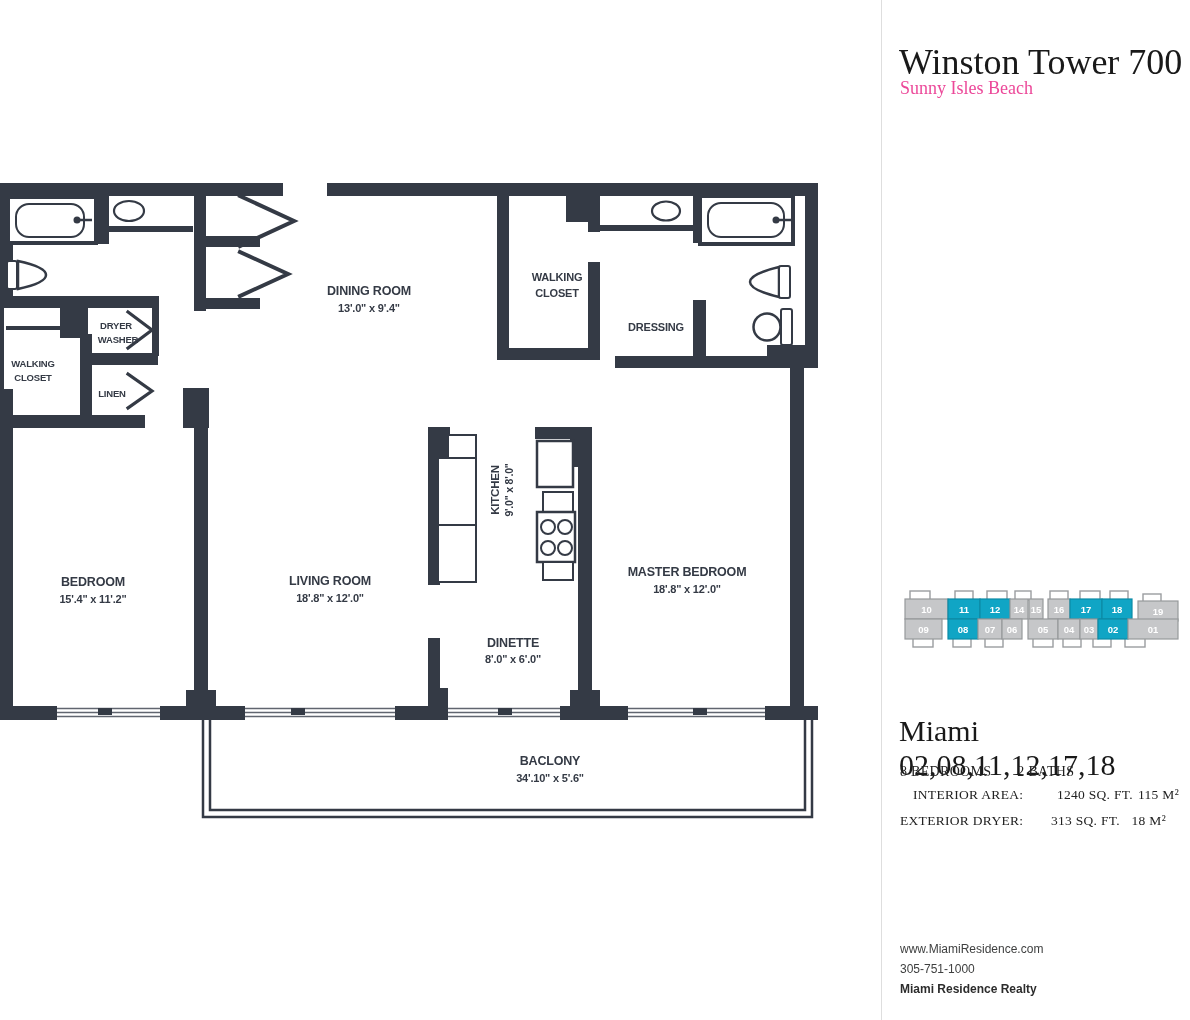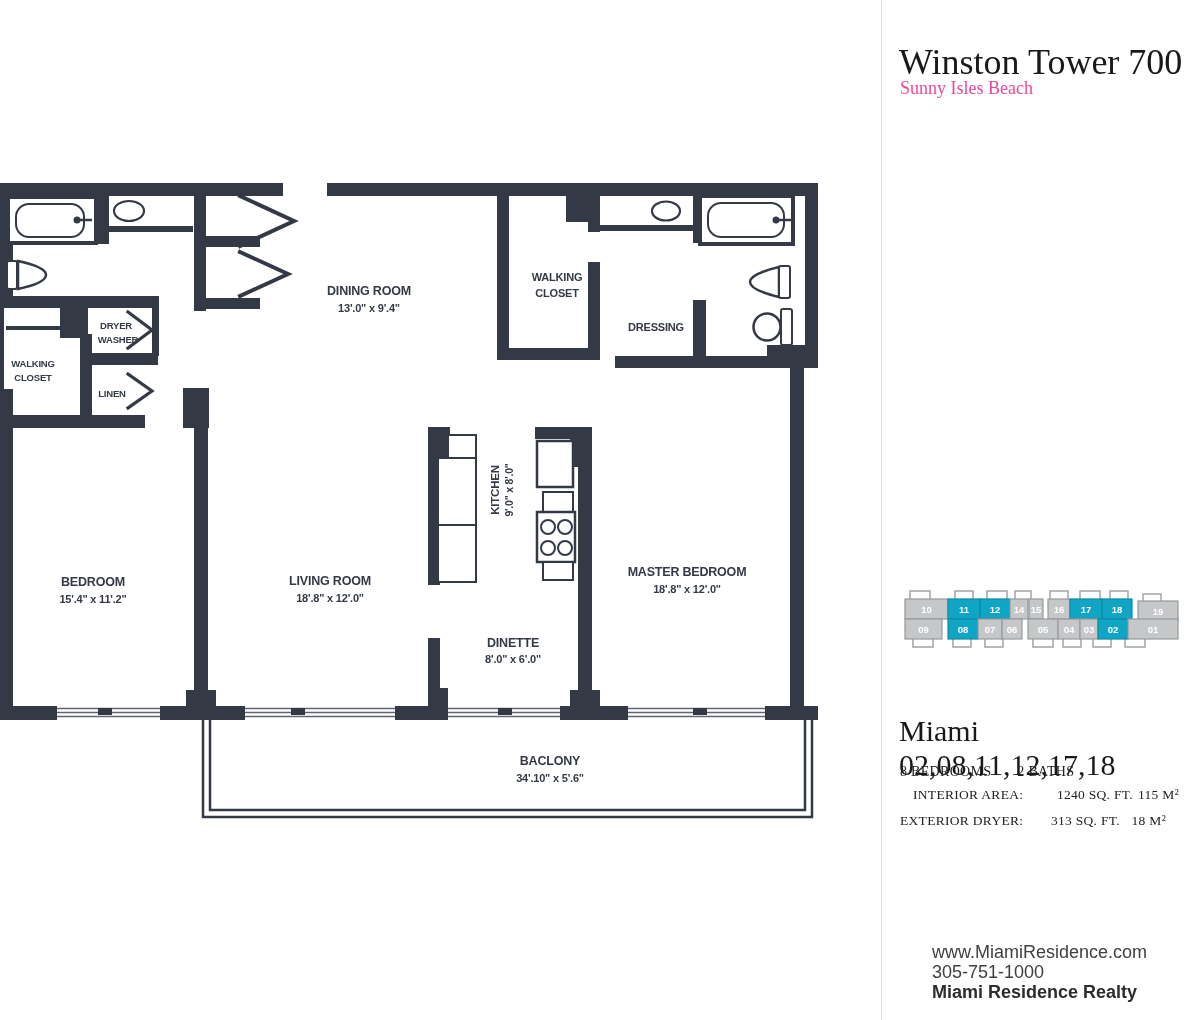--- a/index.html
+++ b/index.html
@@ -35,21 +35,21 @@
     font-weight:bold;font-size:9.5px;text-anchor:middle;
   }
   .unit-title{left:899px;top:714px;font-family:"Liberation Serif",serif;font-size:30px;color:#191919;}
   .specs-row{left:900px;top:764px;font-family:"Liberation Serif",serif;font-size:14px;color:#222;letter-spacing:0.3px;}
   .specs-row .gap{display:inline-block;width:26px;}
   .area-row{font-family:"Liberation Serif",serif;font-size:13.5px;color:#222;letter-spacing:0.3px;}
   .area-row{position:absolute;left:900px;width:266px;display:flex;}
   .area-label{width:128px;text-align:left;}
   .area-sqft{width:92px;text-align:right;}
   .area-m2{width:46px;text-align:right;}
-  .ft{position:absolute;left:932px;font-size:18px;color:#3f4040;}
+  .ft{position:absolute;left:900px;font-size:12px;color:#3f4040;}
   .ft.bold{font-weight:bold;color:#2c2c2c;}
 </style>
 </head>
 <body>
 
 <svg id="plan" width="830" height="1020" viewBox="0 0 830 1020">
 
   <g>
     <line class="thinline" x1="0" y1="708.5" x2="818" y2="708.5"></line>
     <line class="thinline" x1="0" y1="712.5" x2="818" y2="712.5"></line>

